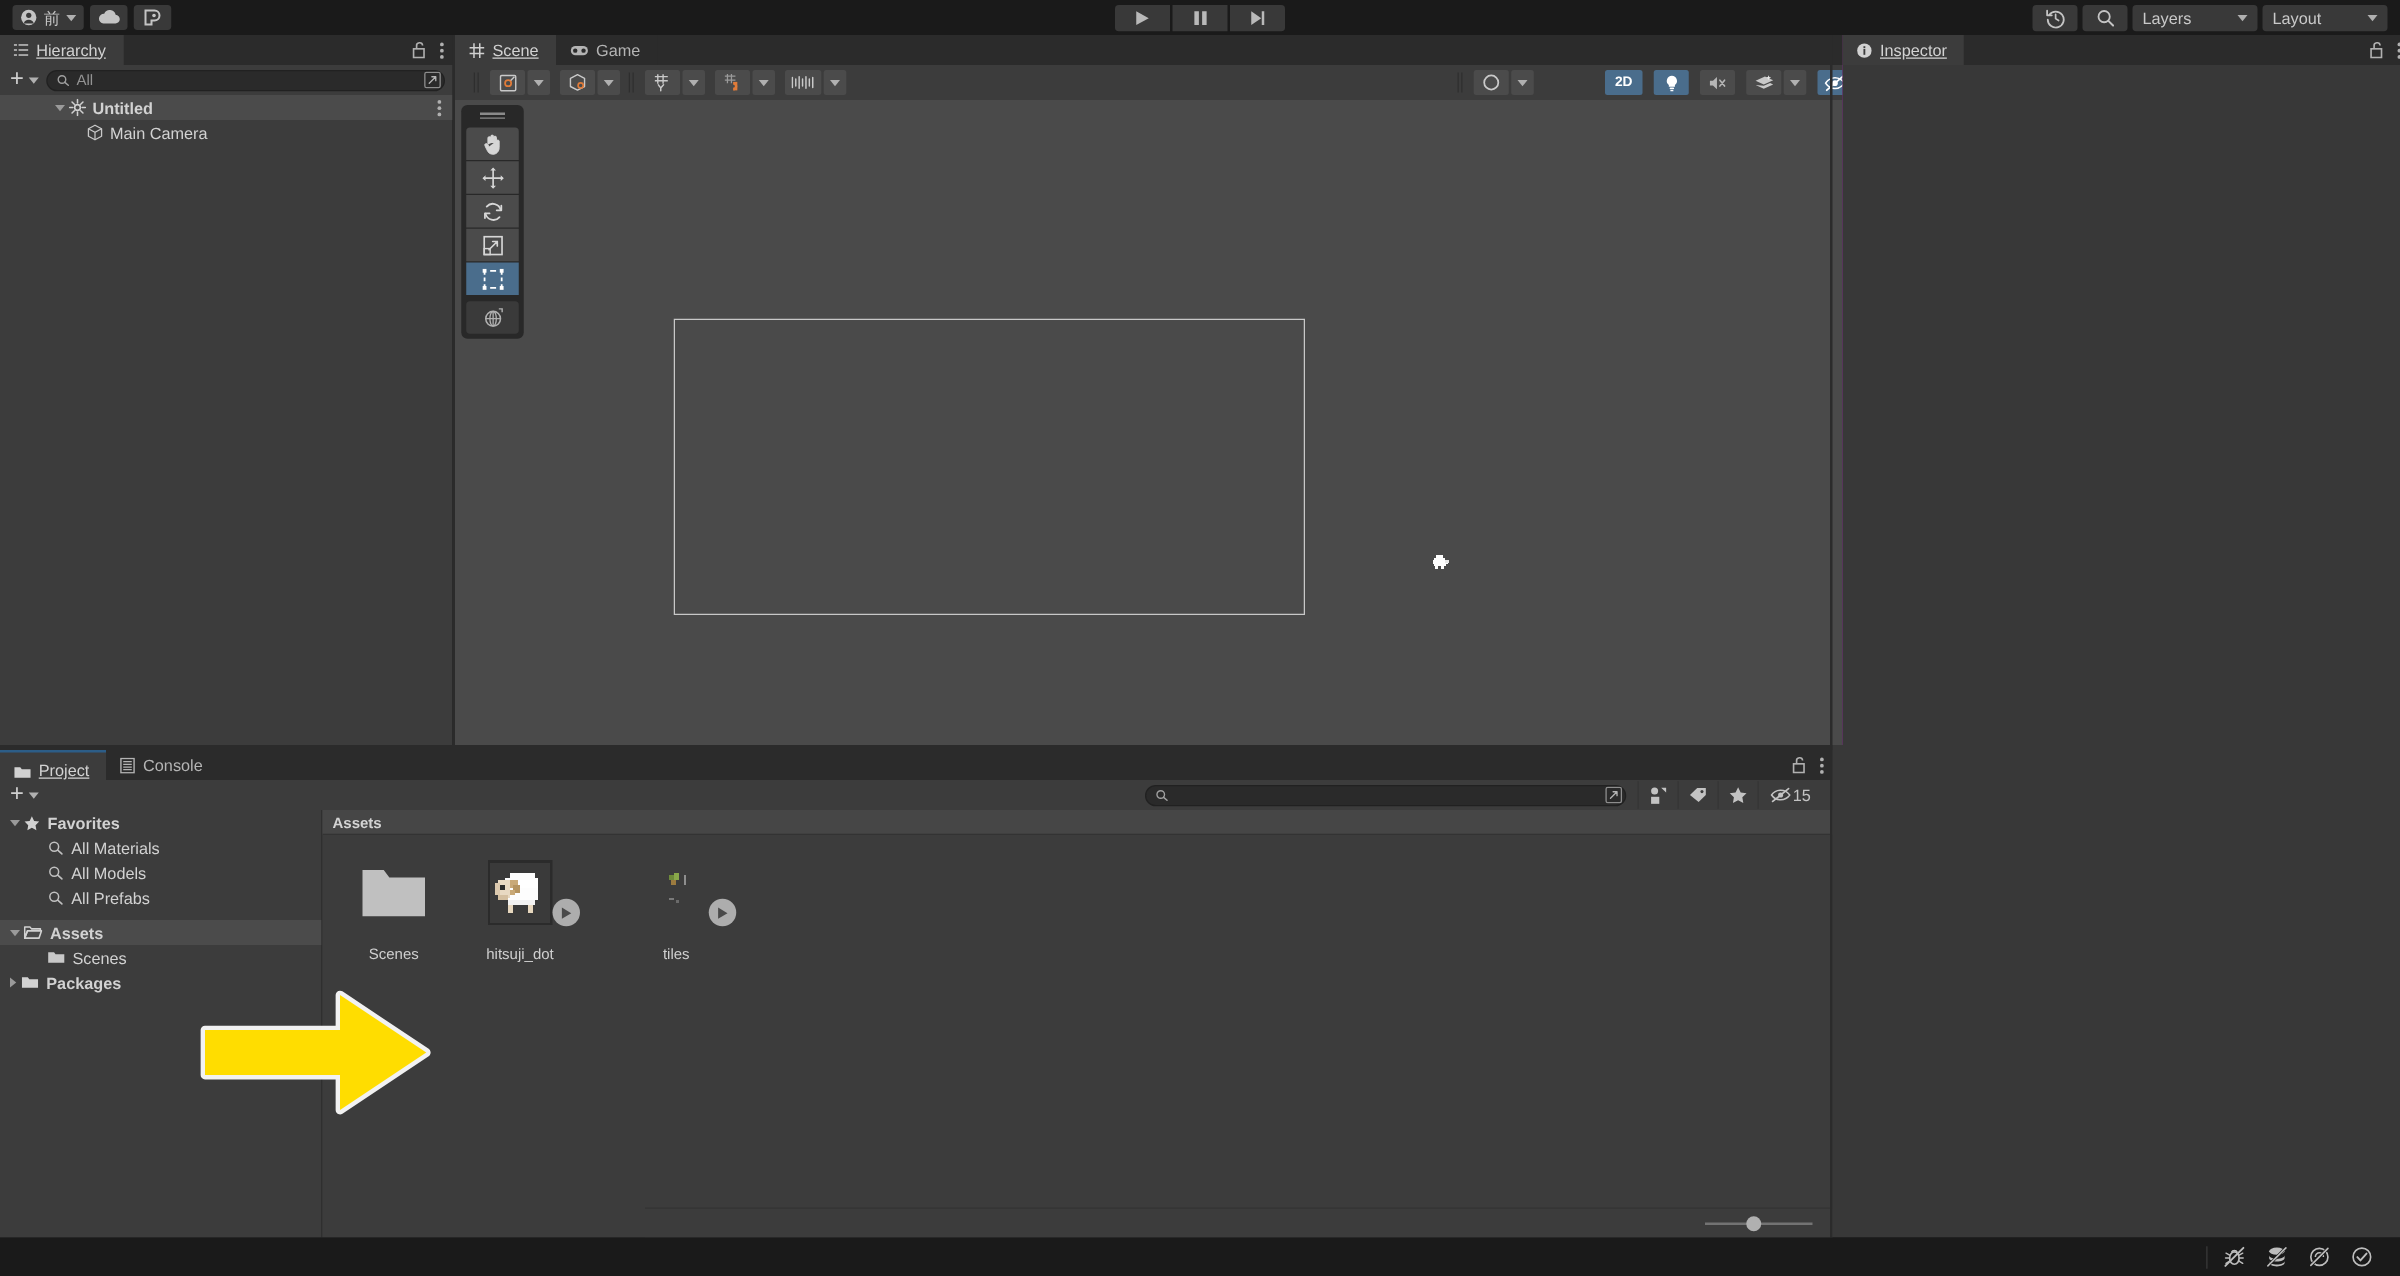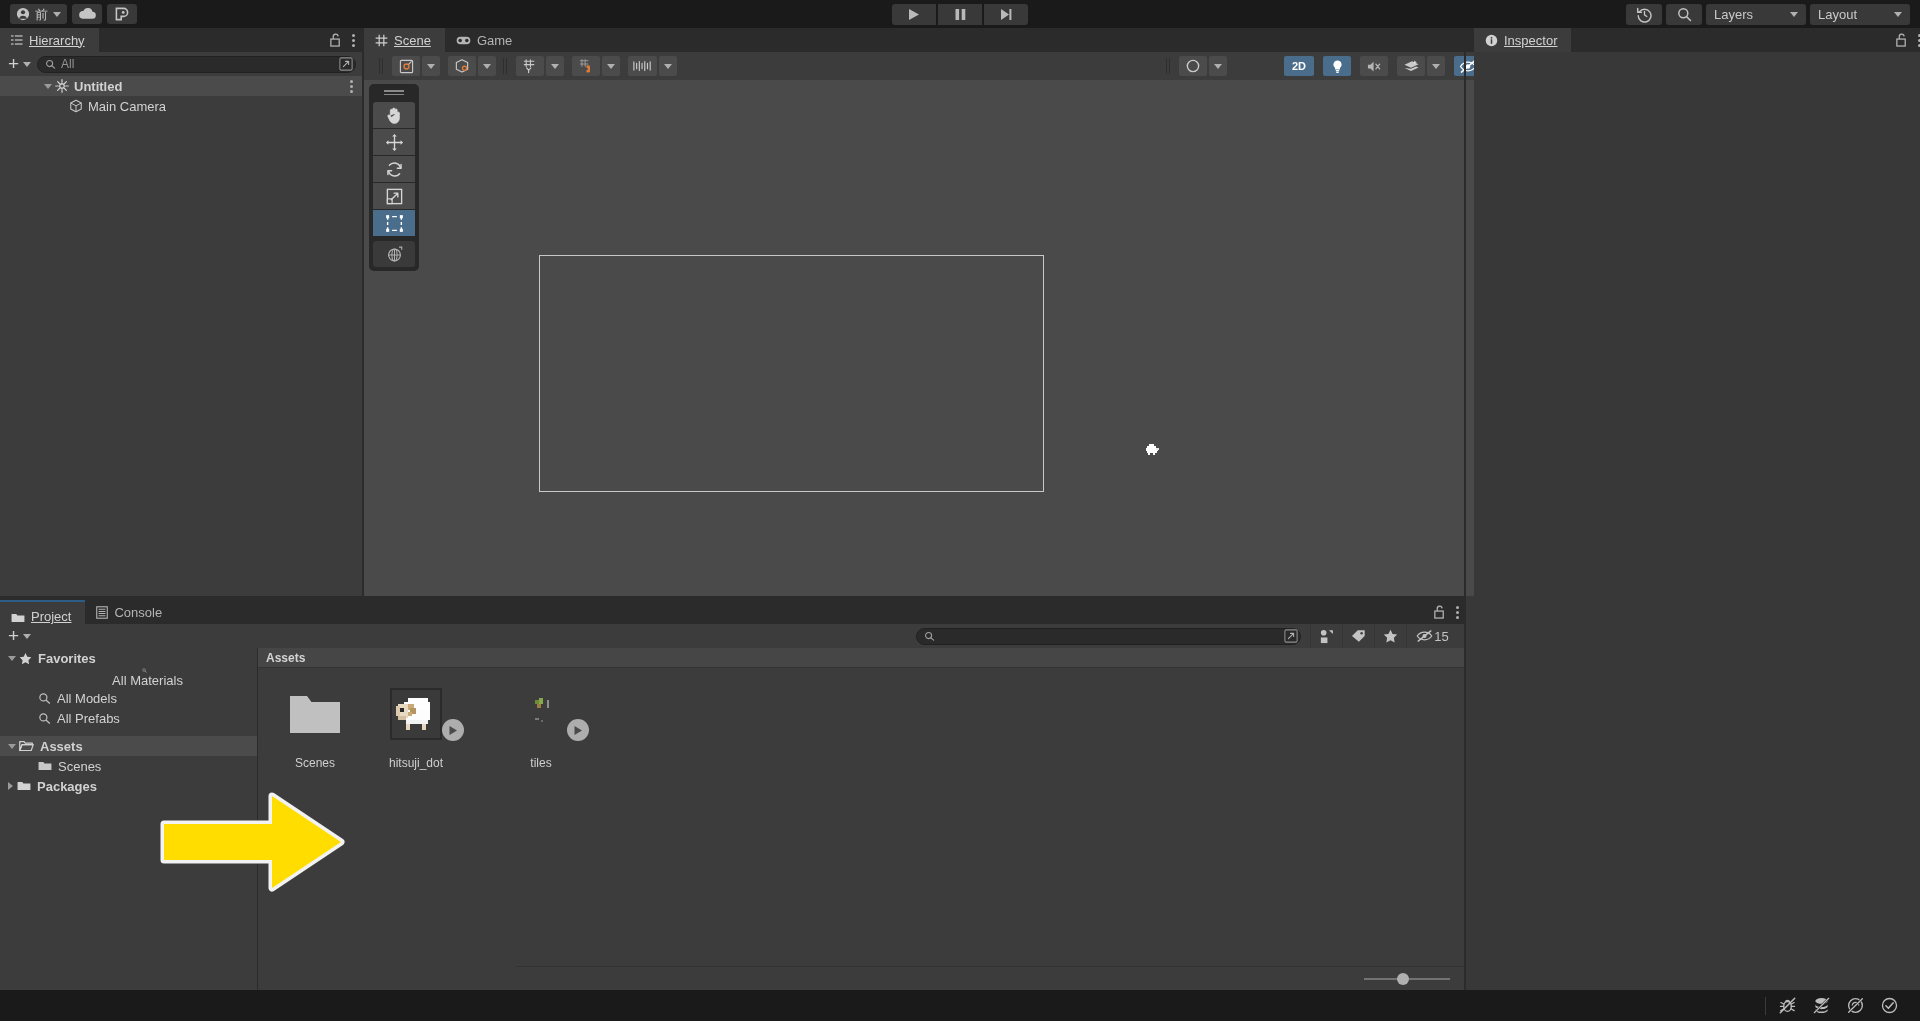--- a/index.html
+++ b/index.html
@@ -727,21 +727,21 @@
 
     <div class="pj-body">
       <div class="pj-tree">
         <div class="tr-row bold" style="padding-left:8px;">
           <span class="tri open"></span>
           <svg width="13" height="13" viewBox="0 0 16 15" style="margin-right:6px">
             <path d="M8 0.8l2.2 4.5 5 .7-3.6 3.5.85 4.95L8 12.1l-4.45 2.35.85-4.95L0.8 6l5-.7z" fill="#d2d2d2"></path>
           </svg>
           <span>Favorites</span>
         </div>
-        <div class="tr-row" style="padding-left:38px;flex-direction:column;">
+        <div class="tr-row" style="padding-left:38px;">
           <svg width="13" height="13" viewBox="0 0 14 14" style="margin-right:6px">
             <circle cx="5.8" cy="5.8" r="3.8" fill="none" stroke="#c0c0c0" stroke-width="1.3"></circle>
             <path d="M8.8 8.8L12.4 12" stroke="#c0c0c0" stroke-width="1.4" stroke-linecap="round"></path>
           </svg>
           <span>All Materials</span>
         </div>
         <div class="tr-row" style="padding-left:38px;">
           <svg width="13" height="13" viewBox="0 0 14 14" style="margin-right:6px">
             <circle cx="5.8" cy="5.8" r="3.8" fill="none" stroke="#c0c0c0" stroke-width="1.3"></circle>
             <path d="M8.8 8.8L12.4 12" stroke="#c0c0c0" stroke-width="1.4" stroke-linecap="round"></path>

